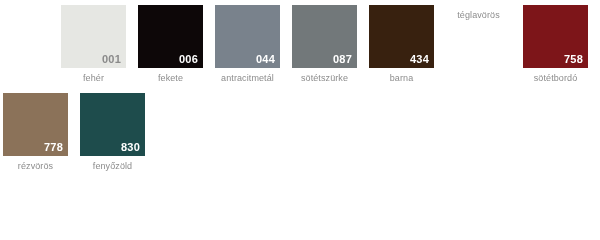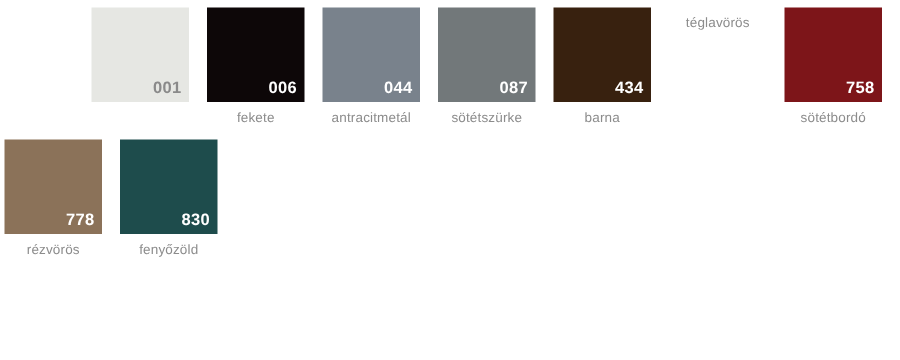--- a/index.html
+++ b/index.html
@@ -76,20 +76,21 @@
 <body>
 
 <div id="swatch-grid">
 
   <div class="swatch-row" id="row-1">
 
     <div class="swatch-cell">
       <div class="swatch-chip" style="background-color: rgb(230, 231, 227);">
         <span class="swatch-code dark-text" style="color: rgb(138, 138, 138);">001</span>
       </div>
+      <div class="swatch-caption">fehér</div>
     </div>
 
     <div class="swatch-cell">
       <div class="swatch-chip" style="background-color: rgb(13, 7, 8);">
         <span class="swatch-code" style="color: rgb(255, 255, 255);">006</span>
       </div>
       <div class="swatch-caption">fekete</div>
     </div>
 
     <div class="swatch-cell">

